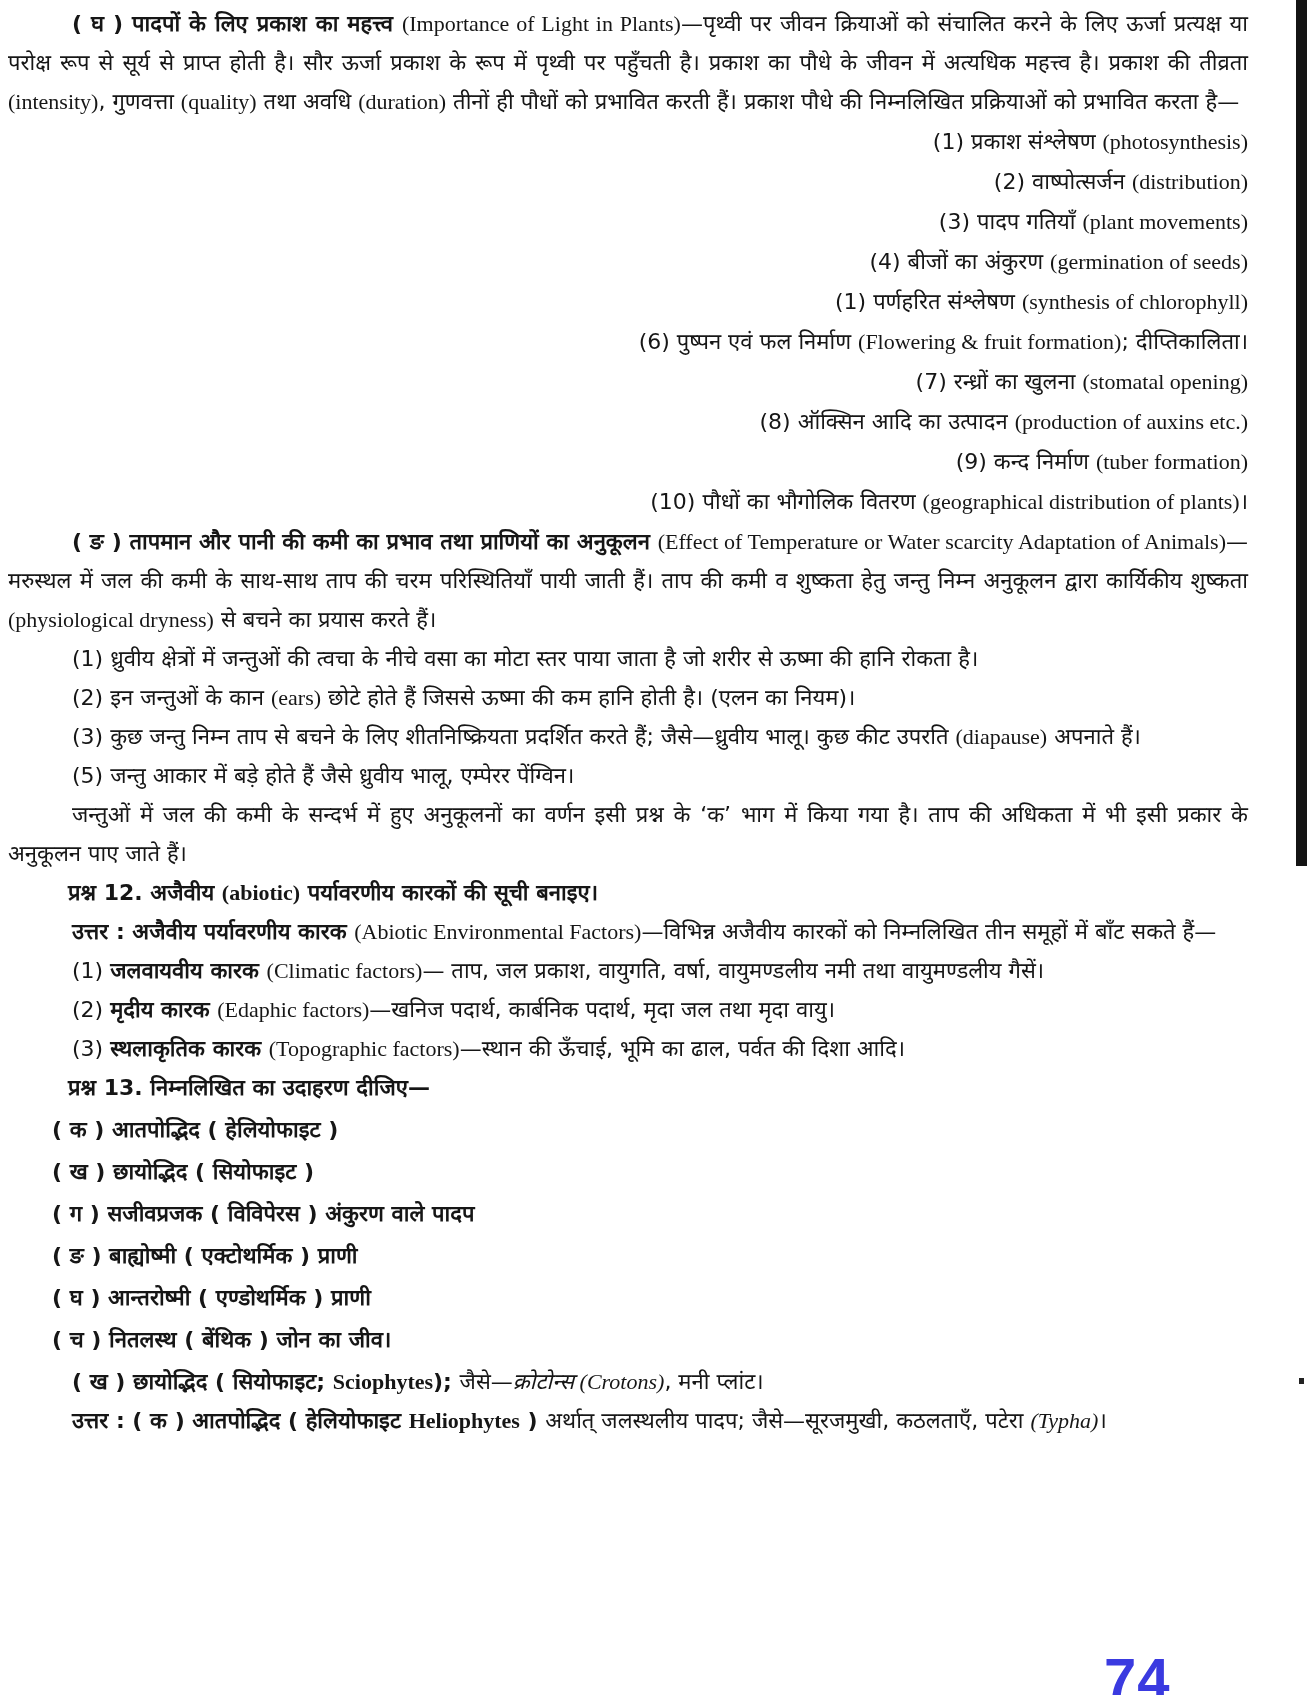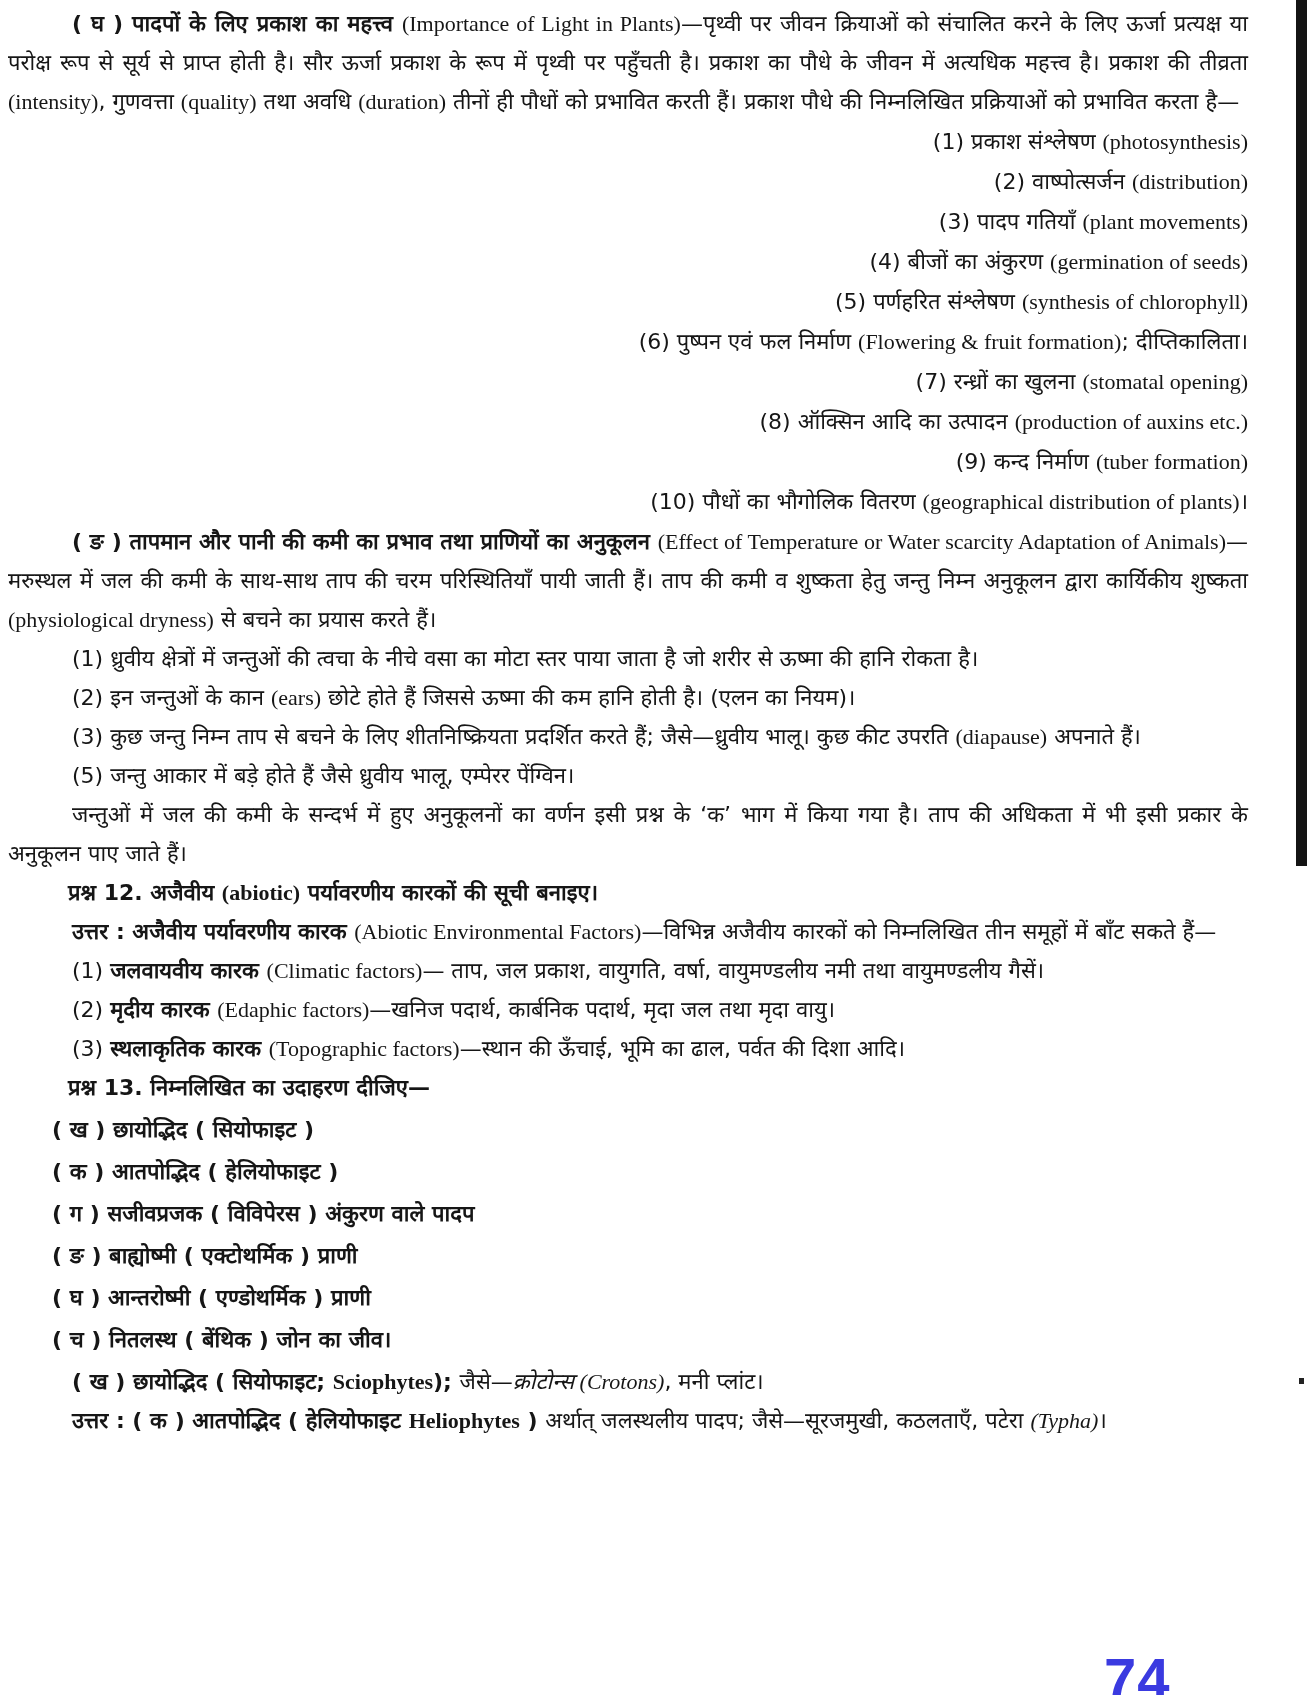--- a/index.html
+++ b/index.html
@@ -55,40 +55,40 @@
 </style>
 </head>
 <body>
 
 <div class="page-text">
     <p class="ind"><span class="b">( घ ) पादपों के लिए प्रकाश का महत्त्व </span><span class="e">(Importance of Light in Plants)</span><span>—पृथ्वी पर जीवन क्रियाओं को संचालित करने के लिए ऊर्जा प्रत्यक्ष या परोक्ष रूप से सूर्य से प्राप्त होती है। सौर ऊर्जा प्रकाश के रूप में पृथ्वी पर पहुँचती है। प्रकाश का पौधे के जीवन में अत्यधिक महत्त्व है। प्रकाश की तीव्रता </span><span class="e">(intensity)</span><span>, गुणवत्ता </span><span class="e">(quality)</span><span> तथा अवधि </span><span class="e">(duration)</span><span> तीनों ही पौधों को प्रभावित करती हैं। प्रकाश पौधे की निम्नलिखित प्रक्रियाओं को प्रभावित करता है—</span></p>
     <p class="li"><span>(1) प्रकाश संश्लेषण </span><span class="e">(photosynthesis)</span></p>
     <p class="li"><span>(2) वाष्पोत्सर्जन </span><span class="e">(distribution)</span></p>
     <p class="li"><span>(3) पादप गतियाँ </span><span class="e">(plant movements)</span></p>
     <p class="li"><span>(4) बीजों का अंकुरण </span><span class="e">(germination of seeds)</span></p>
-    <p class="li"><span>(5) पर्णहरित संश्लेषण </span><span class="e">(synthesis of chlorophyll)</span></p>
+    <p class="li"><span>(1) पर्णहरित संश्लेषण </span><span class="e">(synthesis of chlorophyll)</span></p>
     <p class="li"><span>(6) पुष्पन एवं फल निर्माण </span><span class="e">(Flowering &amp; fruit formation)</span><span>; दीप्तिकालिता।</span></p>
     <p class="li"><span>(7) रन्ध्रों का खुलना </span><span class="e">(stomatal opening)</span></p>
     <p class="li"><span>(8) ऑक्सिन आदि का उत्पादन </span><span class="e">(production of auxins etc.)</span></p>
     <p class="li"><span>(9) कन्द निर्माण </span><span class="e">(tuber formation)</span></p>
     <p class="li"><span>(10) पौधों का भौगोलिक वितरण </span><span class="e">(geographical distribution of plants)</span><span>।</span></p>
     <p class="ind"><span class="b">( ङ ) तापमान और पानी की कमी का प्रभाव तथा प्राणियों का अनुकूलन </span><span class="e">(Effect of Temperature or Water scarcity Adaptation of Animals)</span><span>—मरुस्थल में जल की कमी के साथ-साथ ताप की चरम परिस्थितियाँ पायी जाती हैं। ताप की कमी व शुष्कता हेतु जन्तु निम्न अनुकूलन द्वारा कार्यिकीय शुष्कता </span><span class="e">(physiological dryness)</span><span> से बचने का प्रयास करते हैं।</span></p>
     <p class="ind"><span>(1) ध्रुवीय क्षेत्रों में जन्तुओं की त्वचा के नीचे वसा का मोटा स्तर पाया जाता है जो शरीर से ऊष्मा की हानि रोकता है।</span></p>
     <p class="ind"><span>(2) इन जन्तुओं के कान </span><span class="e">(ears)</span><span> छोटे होते हैं जिससे ऊष्मा की कम हानि होती है। (एलन का नियम)।</span></p>
     <p class="ind"><span>(3) कुछ जन्तु निम्न ताप से बचने के लिए शीतनिष्क्रियता प्रदर्शित करते हैं; जैसे—ध्रुवीय भालू। कुछ कीट उपरति </span><span class="e">(diapause)</span><span> अपनाते हैं।</span></p>
     <p class="ind"><span>(5) जन्तु आकार में बड़े होते हैं जैसे ध्रुवीय भालू, एम्पेरर पेंग्विन।</span></p>
     <p class="ind"><span>जन्तुओं में जल की कमी के सन्दर्भ में हुए अनुकूलनों का वर्णन इसी प्रश्न के ‘क’ भाग में किया गया है। ताप की अधिकता में भी इसी प्रकार के अनुकूलन पाए जाते हैं।</span></p>
     <p class="bq"><span class="b">प्रश्न 12. अजैवीय </span><span class="b e">(abiotic)</span><span class="b"> पर्यावरणीय कारकों की सूची बनाइए।</span></p>
     <p class="ind"><span class="b">उत्तर : अजैवीय पर्यावरणीय कारक </span><span class="e">(Abiotic Environmental Factors)</span><span>—विभिन्न अजैवीय कारकों को निम्नलिखित तीन समूहों में बाँट सकते हैं—</span></p>
     <p class="ind"><span>(1) </span><span class="b">जलवायवीय कारक </span><span class="e">(Climatic factors)</span><span>— ताप, जल प्रकाश, वायुगति, वर्षा, वायुमण्डलीय नमी तथा वायुमण्डलीय गैसें।</span></p>
     <p class="ind"><span>(2) </span><span class="b">मृदीय कारक </span><span class="e">(Edaphic factors)</span><span>—खनिज पदार्थ, कार्बनिक पदार्थ, मृदा जल तथा मृदा वायु।</span></p>
     <p class="ind"><span>(3) </span><span class="b">स्थलाकृतिक कारक </span><span class="e">(Topographic factors)</span><span>—स्थान की ऊँचाई, भूमि का ढाल, पर्वत की दिशा आदि।</span></p>
     <p class="bq"><span class="b">प्रश्न 13. निम्नलिखित का उदाहरण दीजिए—</span></p>
+    <p class="qi"><span class="b">( क ) आतपोद्भिद ( हेलियोफाइट )</span></p>
     <p class="qi"><span class="b">( ख ) छायोद्भिद ( सियोफाइट )</span></p>
-    <p class="qi"><span class="b">( क ) आतपोद्भिद ( हेलियोफाइट )</span></p>
     <p class="qi"><span class="b">( ग ) सजीवप्रजक ( विविपेरस ) अंकुरण वाले पादप</span></p>
     <p class="qi"><span class="b">( ङ ) बाह्योष्मी ( एक्टोथर्मिक ) प्राणी</span></p>
     <p class="qi"><span class="b">( घ ) आन्तरोष्मी ( एण्डोथर्मिक ) प्राणी</span></p>
     <p class="qi"><span class="b">( च ) नितलस्थ ( बेंथिक ) जोन का जीव।</span></p>
     <p class="ind"><span class="b">( ख ) छायोद्भिद ( सियोफाइट; </span><span class="b e">Sciophytes</span><span class="b">); </span><span>जैसे—</span><span class="i">क्रोटोन्स (Crotons)</span><span>, मनी प्लांट।</span></p>
     <p class="ind"><span class="b">उत्तर : ( क ) आतपोद्भिद ( हेलियोफाइट </span><span class="b e">Heliophytes</span><span class="b"> ) </span><span>अर्थात् जलस्थलीय पादप; जैसे—सूरजमुखी, कठलताएँ, पटेरा </span><span class="i">(Typha)</span><span>।</span></p>
   </div>
 
 <div class="scan-bar"></div>
 <div class="scan-speck"></div>

